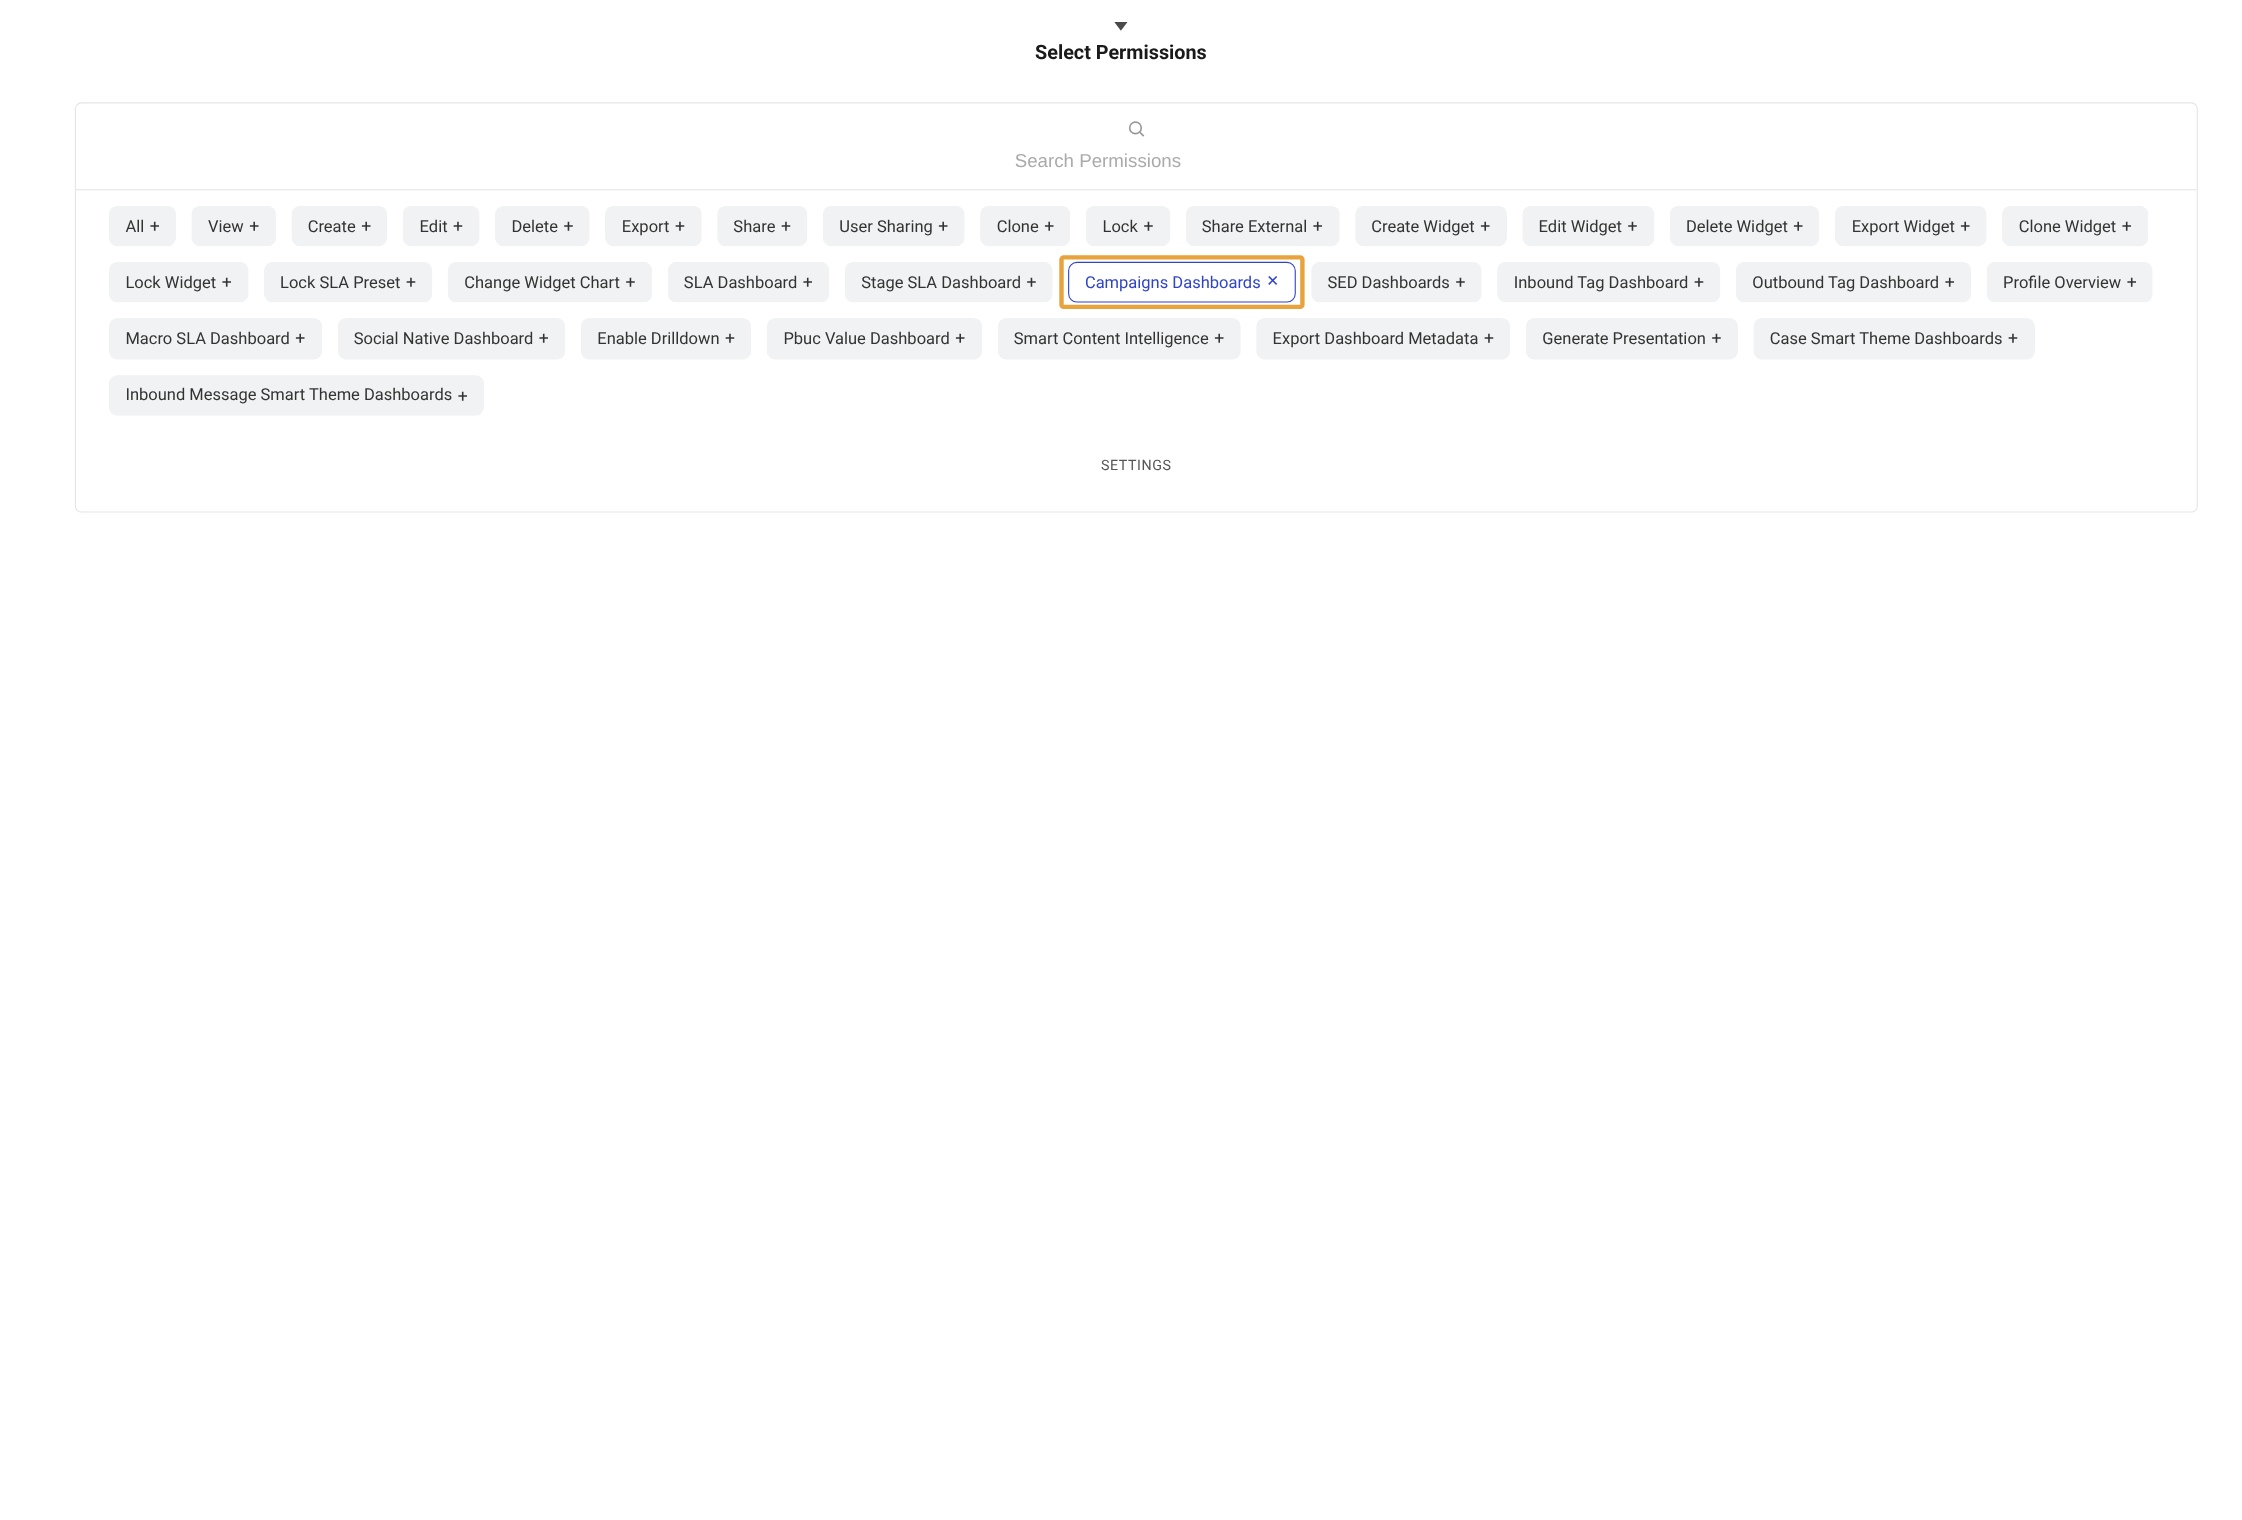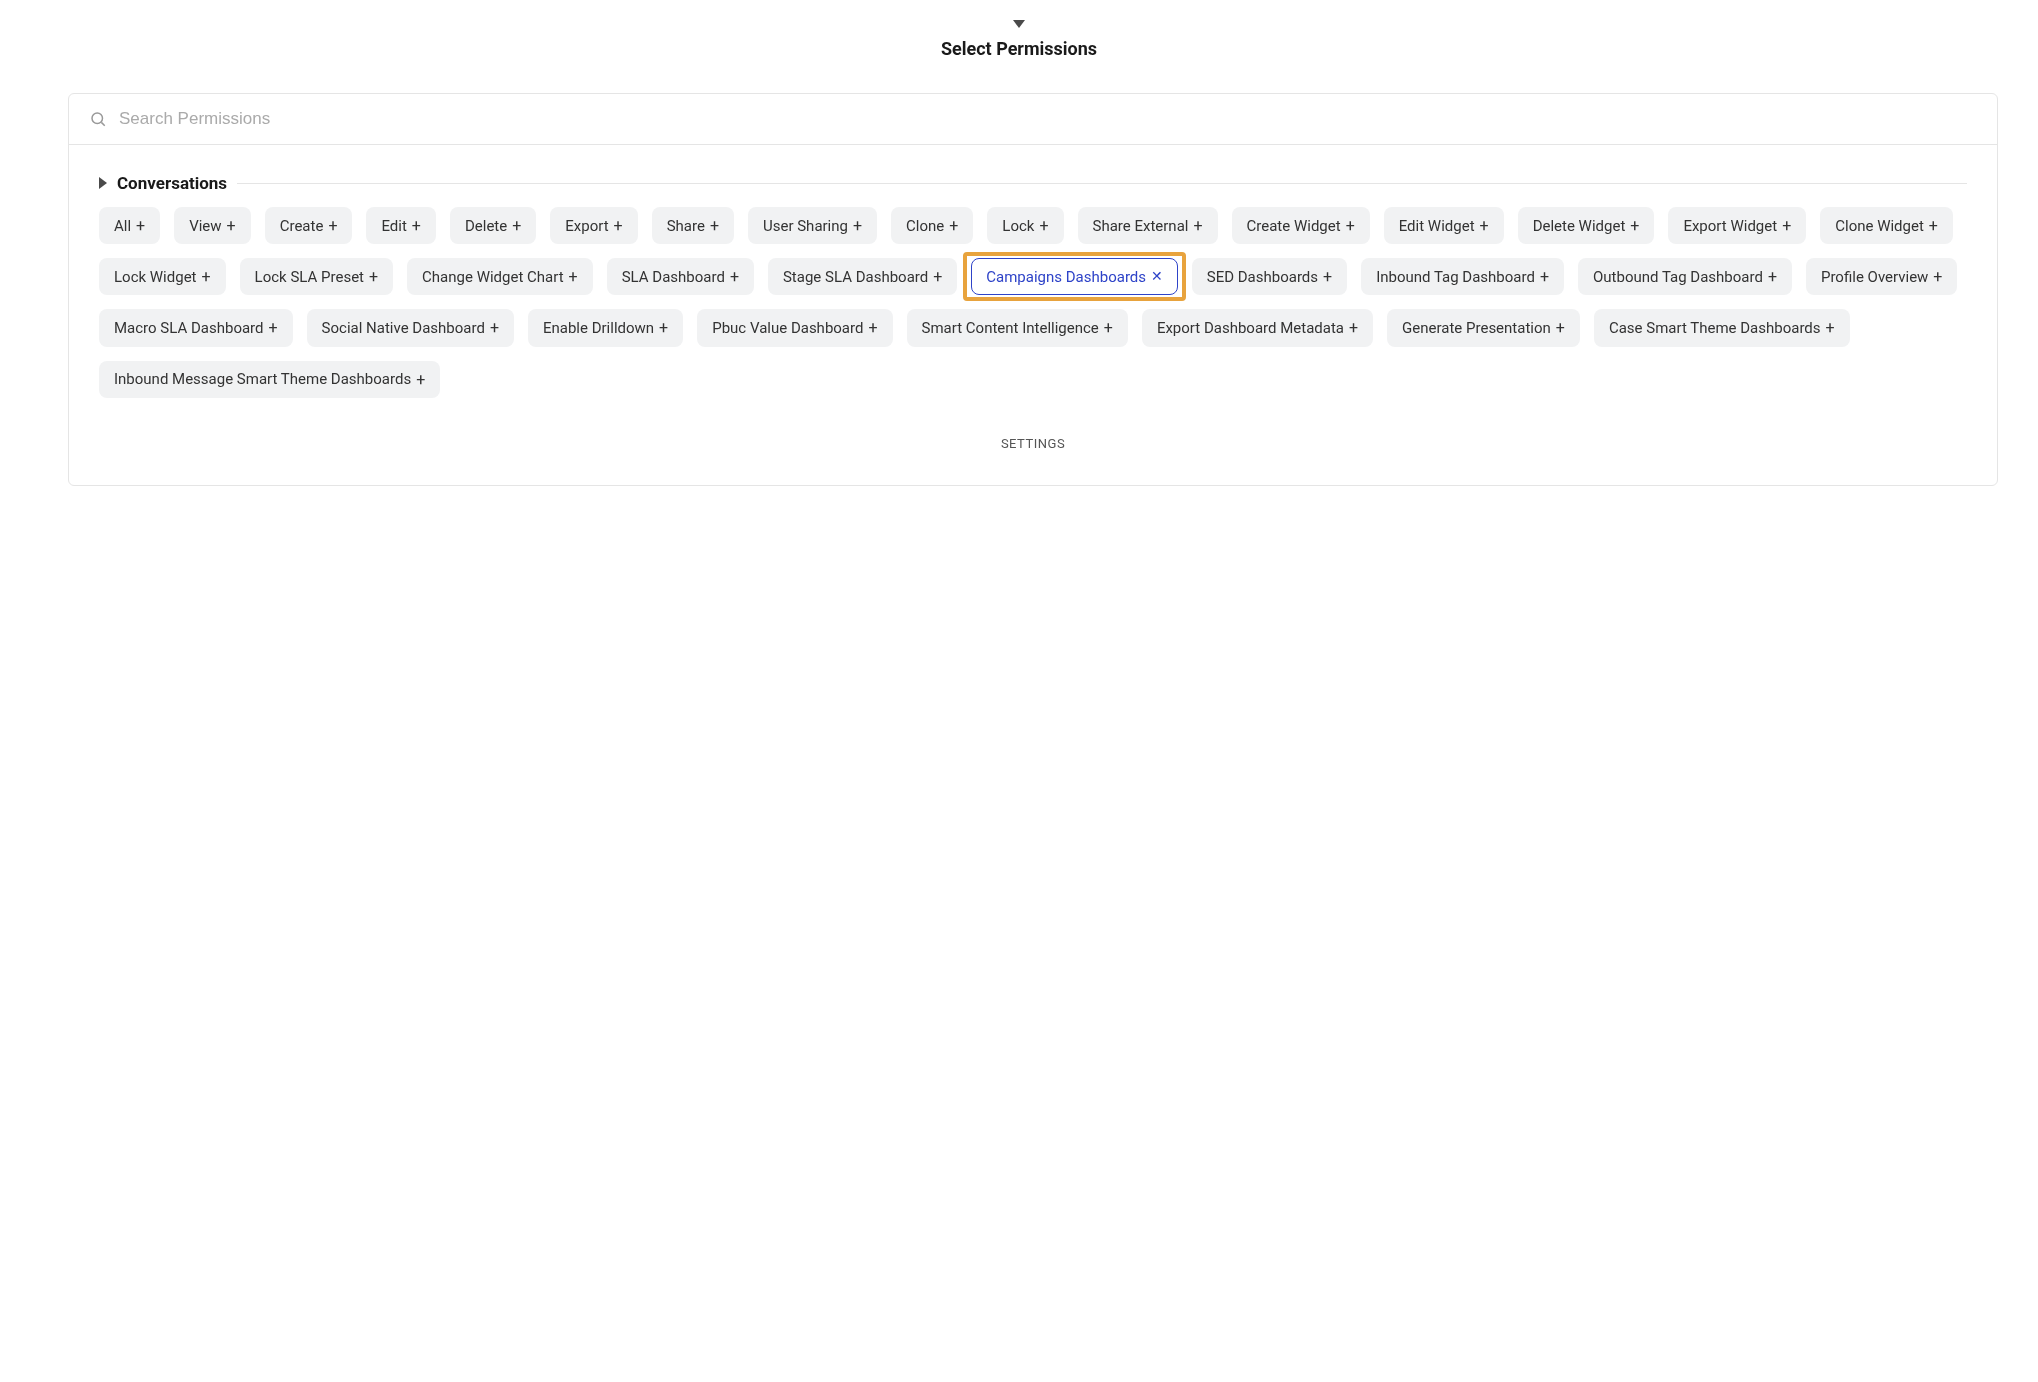--- a/index.html
+++ b/index.html
@@ -39,20 +39,21 @@
     border-radius: 6px;
     margin-left: 28px;
     overflow: hidden;
   }
   .search-wrap {
     display: flex;
     align-items: center;
     gap: 10px;
     padding: 14px 20px;
     border-bottom: 1px solid #e5e5e5;
+    flex-direction: column;
   }
   .search-wrap svg { flex-shrink: 0; }
   .search-input {
     border: none;
     outline: none;
     font-size: 17px;
     flex: 1;
     color: #333;
   }
   .search-input::placeholder { color: #aaa; }
@@ -152,25 +153,20 @@
   <div class="search-wrap">
     <svg width="18" height="18" viewBox="0 0 24 24" fill="none" stroke="#999" stroke-width="2">
       <circle cx="11" cy="11" r="7"></circle>
       <line x1="21" y1="21" x2="16.5" y2="16.5"></line>
     </svg>
     <input class="search-input" type="text" placeholder="Search Permissions" style="">
   </div>
 
   <div class="panel-body">
 
-    <div class="group-header">
-      <span class="t-right"></span>
-      <span class="g-title">Conversations</span>
-      <span class="g-line"></span>
-    </div>
 
 
 
     <div class="chip-row" id="dashboards-chips">
         <div class="chip">
           <span>All</span>
           <span class="plus">+</span>
         </div>
         <div class="chip">
           <span>View</span>

